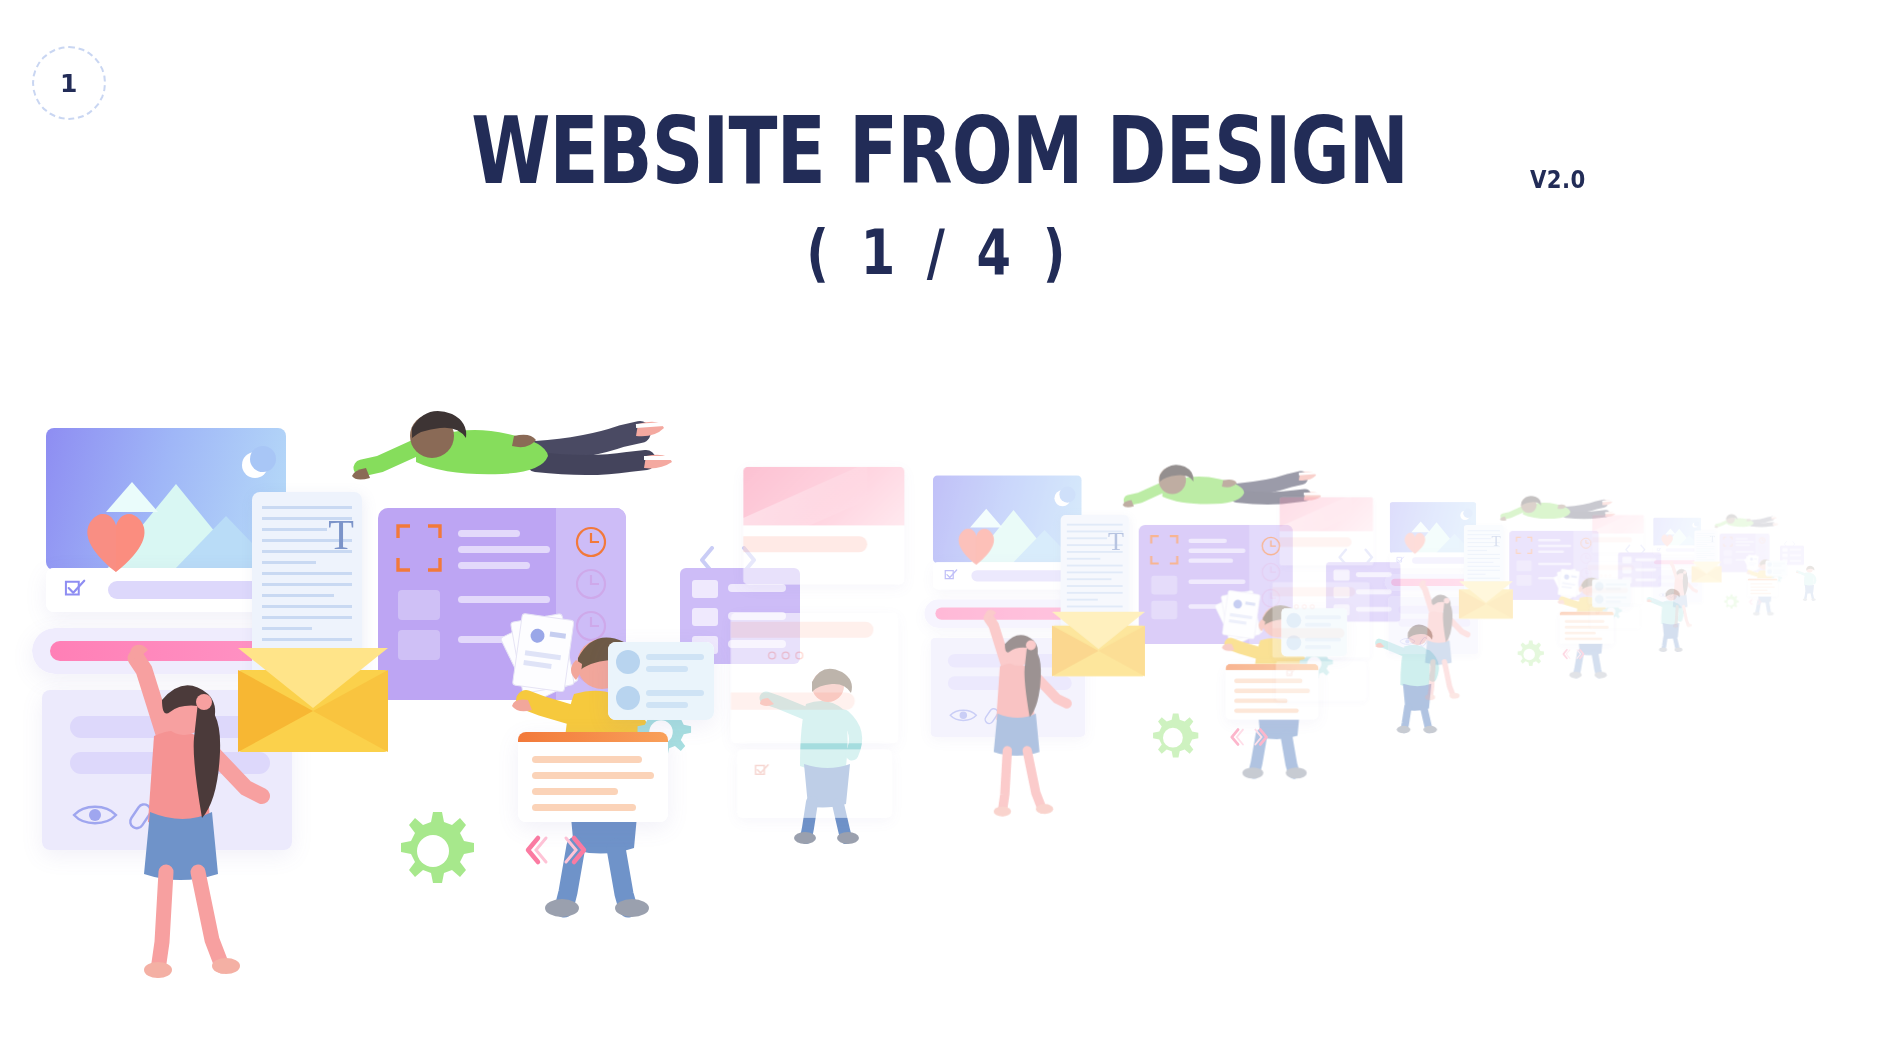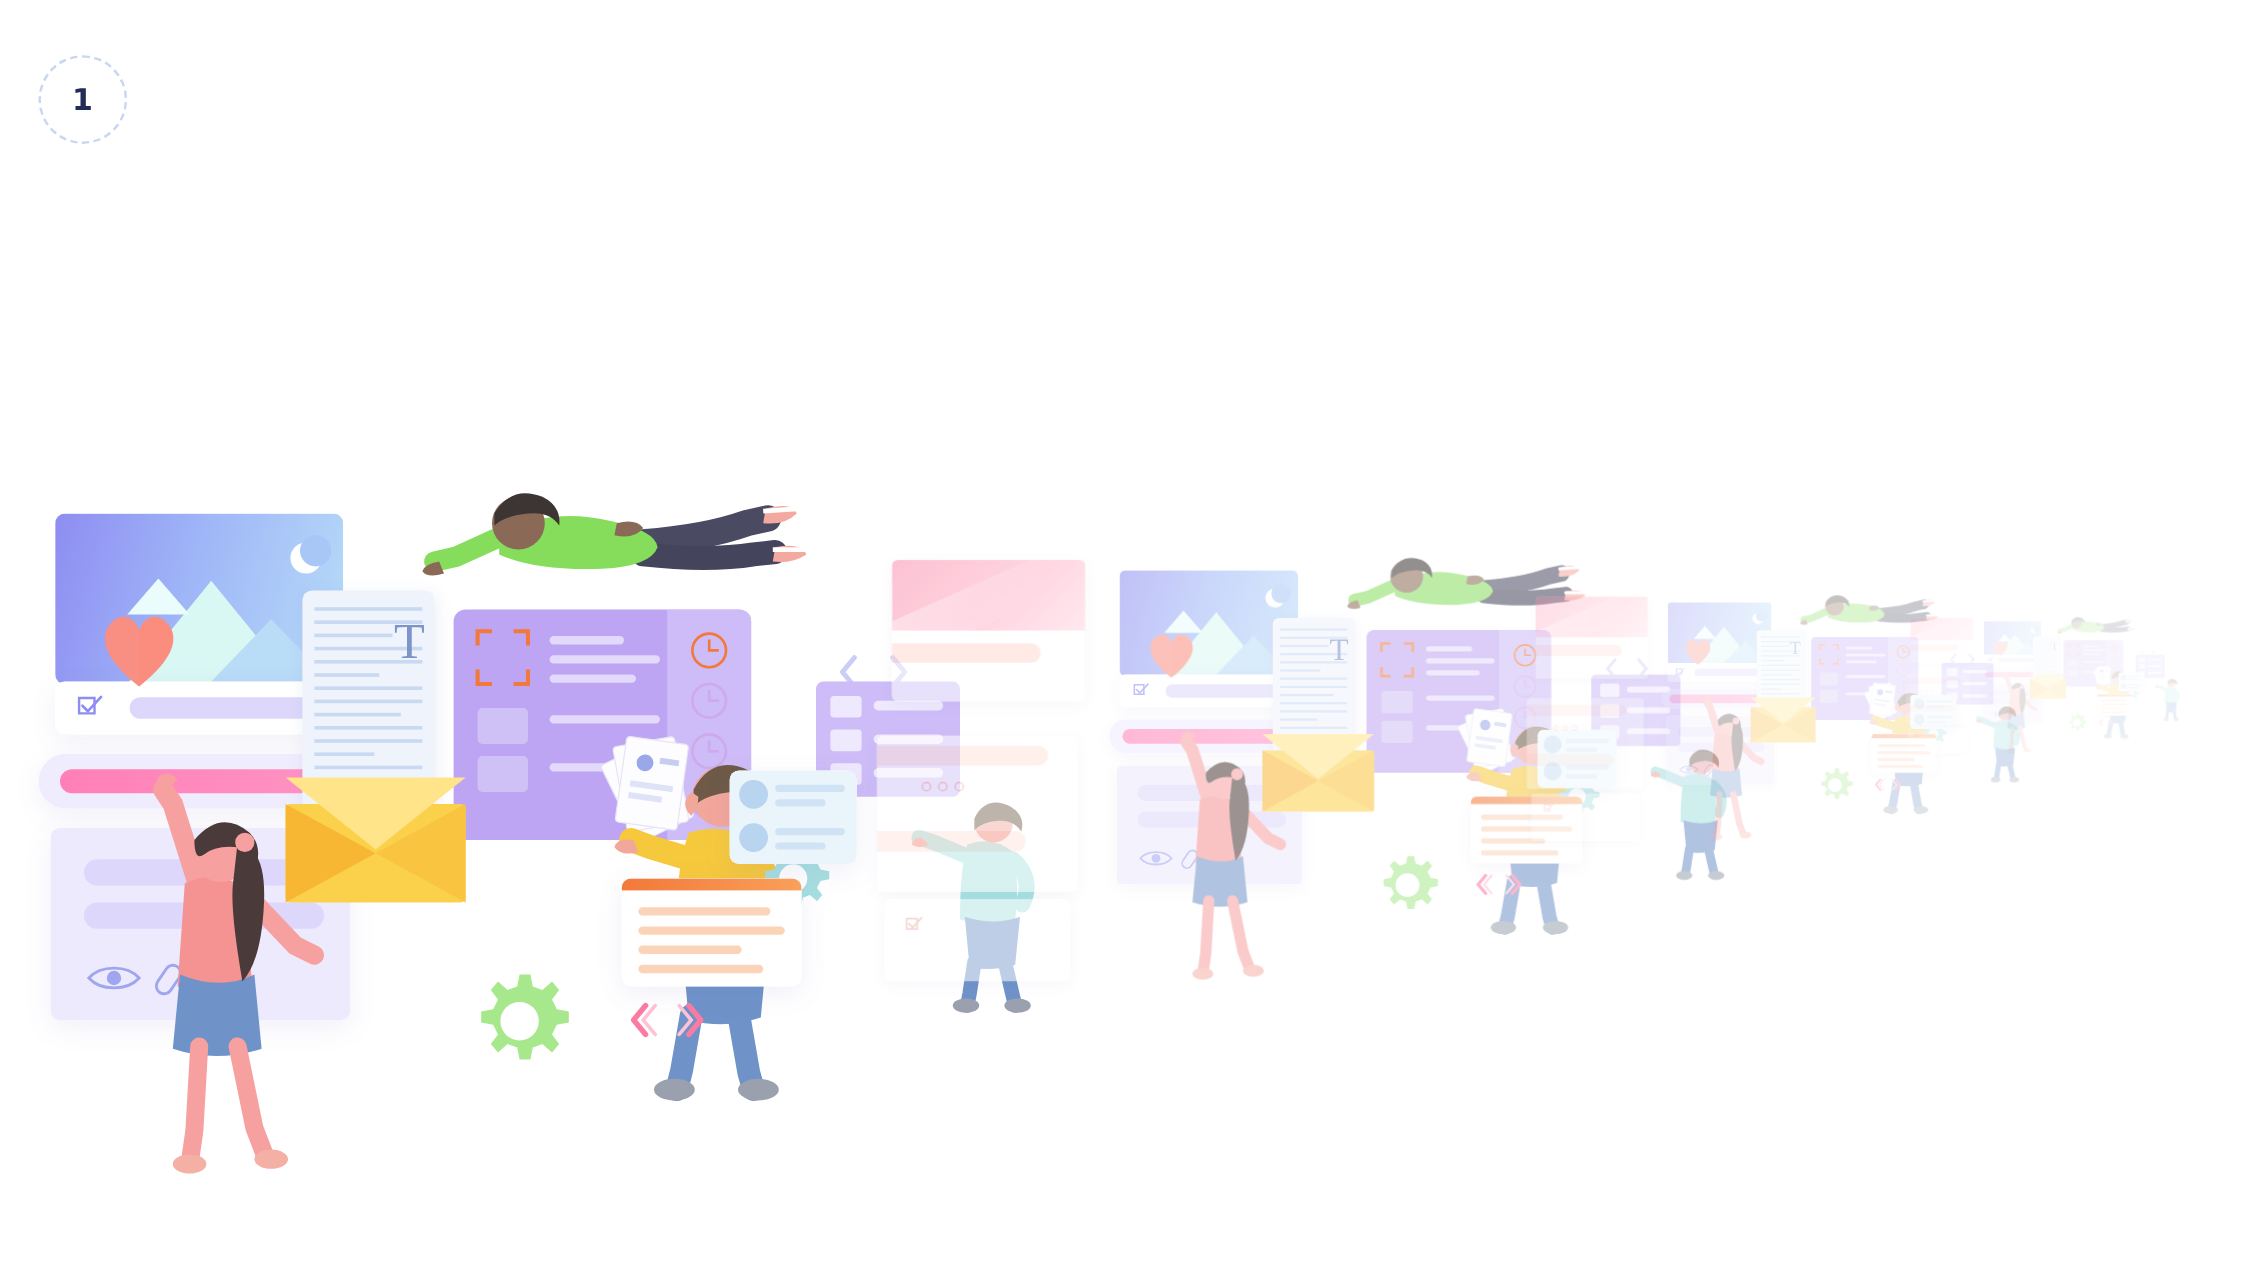--- a/index.html
+++ b/index.html
@@ -93,20 +93,29 @@
 </style>
 </head>
 <body>
 
 <div class="slide">
 
   <div class="badge">
     <span class="badge-num">1</span>
   </div>
 
+  <div class="headline-wrap">
+    <div class="headline">
+      <span class="title-main">WEBSITE FROM DESIGN</span>
+      <span class="title-ver">V2.0</span>
+    </div>
+    <div style="text-align:center;">
+      <span class="subtitle">( 1 / 4 )</span>
+    </div>
+  </div>
 
   <div class="stage">
 
     <div id="scene-host">
         <div class="scene" id="" style="display: block; width: 1250px; height: 560px; left: -120px; top: 0px; opacity: 1; transform: scale(1);">
 
       <div class="card" style="left:166px;top:28px;width:240px;height:142px;">
         <div style="position:absolute;inset:0;background:linear-gradient(105deg,#8e8df2 0%,#9fb6f7 46%,#b7dcf8 100%);"></div>
 
         <div class="circ" style="right:18px;top:24px;width:26px;height:26px;background:#fff;"></div>

